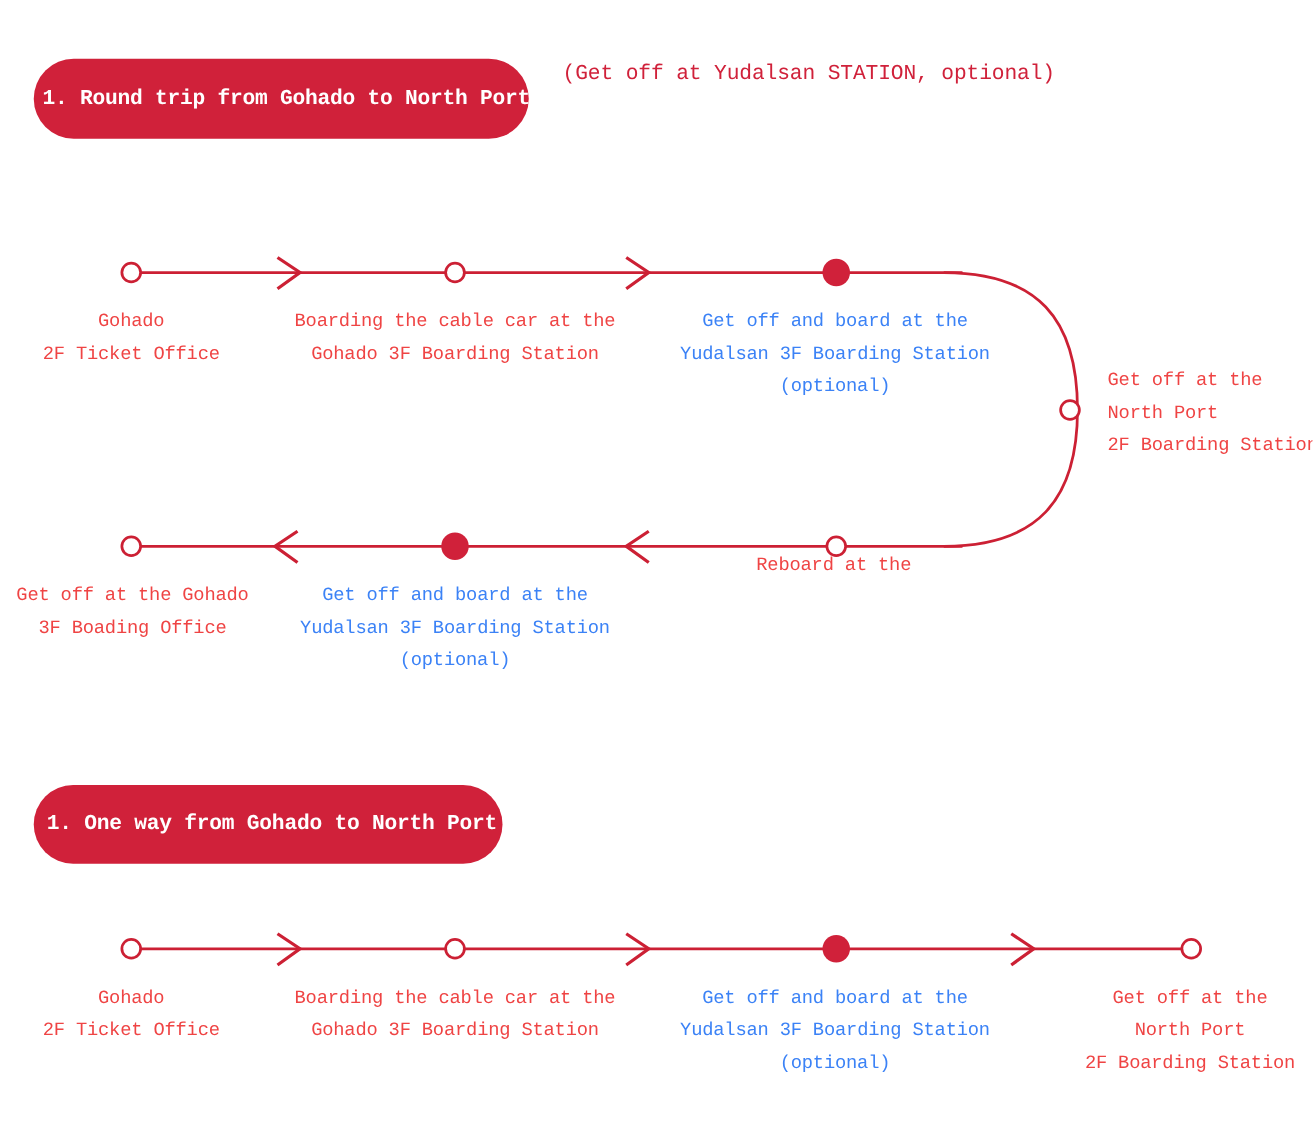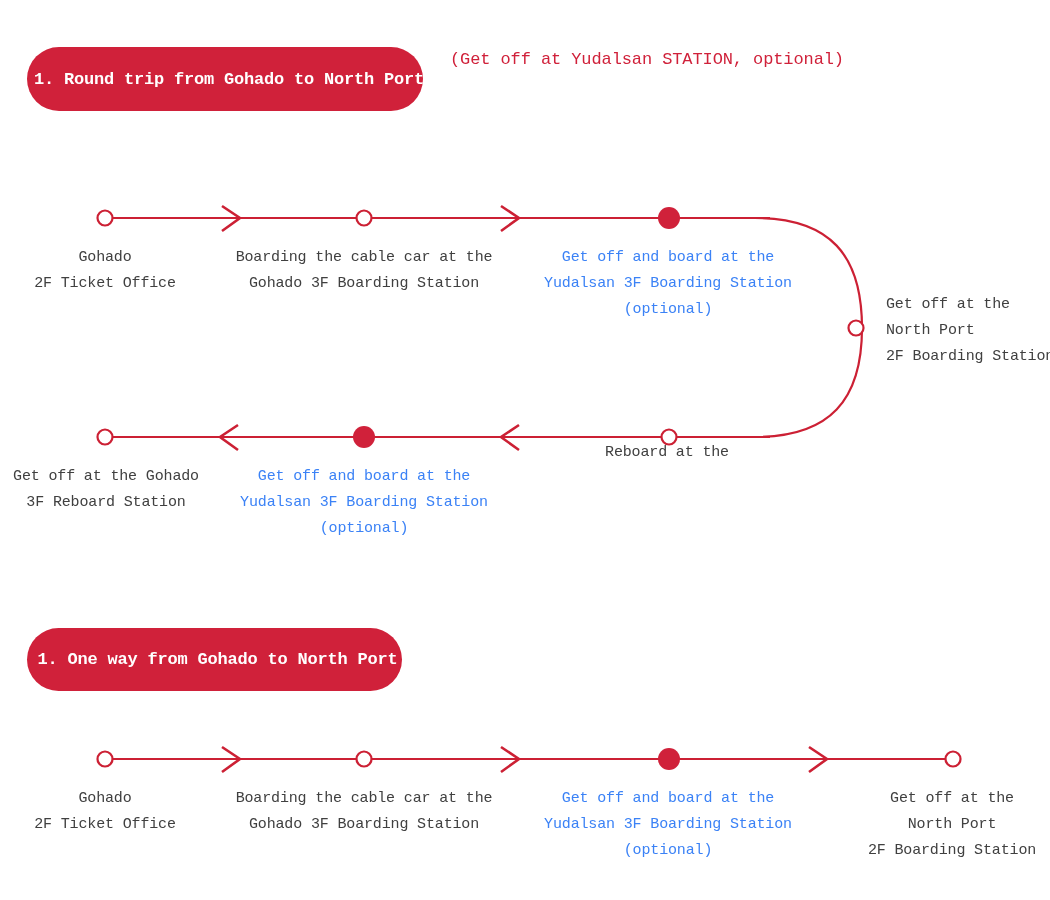--- a/index.html
+++ b/index.html
@@ -75,21 +75,21 @@
 
   
   .node-label {
     position: absolute;
     font-size: 15px;
     line-height: 26px;
     text-align: center;
     white-space: nowrap;
     letter-spacing: -0.15px;
   }
-  .node-label.black { color: #404040; }
+  .node-label.black { color: #ef4444; }
   .node-label.red   { color: #3b82f6; }
   .node-label .line { display: block; }
 
   
   .anchor { transform: translateX(-50%); }
   .anchor-left { transform: none; }
 </style>
 </head>
 <body>
 
@@ -141,21 +141,21 @@
   </div>
 
   <div class="node-label black anchor-left" style="left:886px; top:292px; text-align:left;">
     <span class="line">Get off at the</span>
     <span class="line">North Port</span>
     <span class="line">2F Boarding Station</span>
   </div>
 
   <div class="node-label black anchor" style="left:106px; top:464px;text-align:center;">
     <span class="line">Get off at the Gohado</span>
-    <span class="line">3F Reboard Station</span>
+    <span class="line">3F Boading Office</span>
   </div>
 
   <div class="node-label red anchor" style="left:364px; top:464px;">
     <span class="line">Get off and board at the</span>
     <span class="line">Yudalsan 3F Boarding Station</span>
     <span class="line">(optional)</span>
   </div>
 
   <div class="node-label black anchor" style="left:667px; top:440px;">
     <span class="line">Reboard at the</span>

